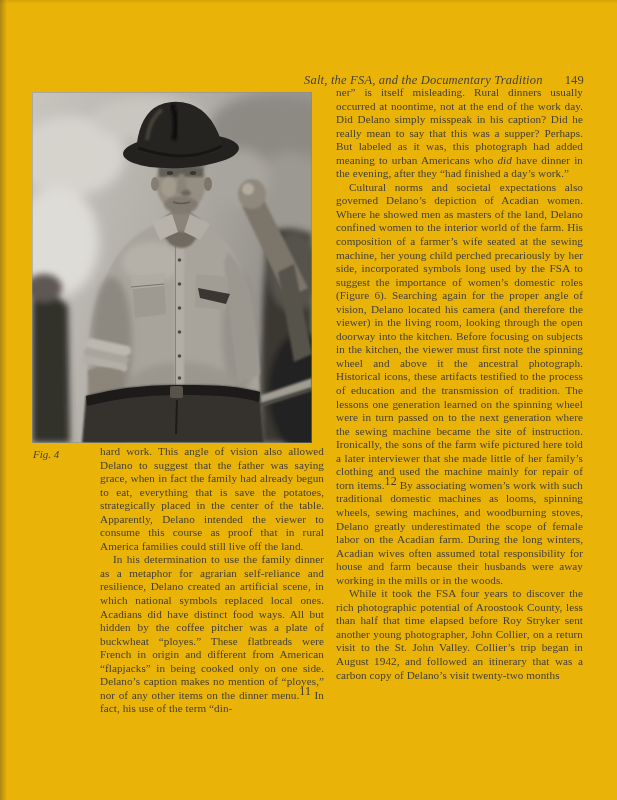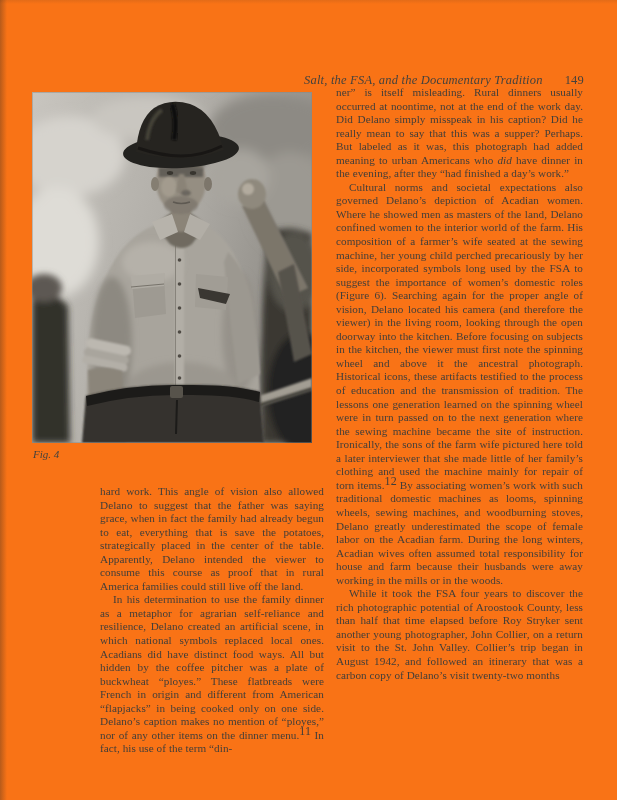--- a/index.html
+++ b/index.html
@@ -5,21 +5,21 @@
   html, body { margin: 0; padding: 0; }
   body {
     width: 617px; height: 800px;
     background: #b0aeaa;
     font-family: "Liberation Serif", serif;
     overflow: hidden;
   }
   .page {
     position: relative;
     width: 617px; height: 800px;
-    background: #f97316;
+    background: #eab308;
     color: #413e3a;
     overflow: hidden;
   }
   .scan-edge-left {
     position: absolute; left: 0; top: 0; width: 7px; height: 800px;
     background: linear-gradient(90deg, rgba(45,40,35,0.32), rgba(45,40,35,0.0));
     pointer-events: none;
   }
   .scan-edge-top {
     position: absolute; left: 0; top: 0; width: 617px; height: 4px;
@@ -44,21 +44,21 @@
     font-style: italic; font-size: 11px; color: #45423d;
   }
   .col {
     position: absolute;
     text-align: justify;
     font-size: 11.2px;
     line-height: 13.55px;
     color: #413e3a;
     letter-spacing: 0.05px;
   }
-  #left-col  { left: 100px; top: 485px; width: 224px; }
+  #left-col  { left: 100px; top: 445px; width: 224px; }
   #right-col { left: 336px; top: 86px;  width: 247px; }
   .col p { margin: 0; padding: 0; }
   .col p.indent { text-indent: 13px; }
   .col i { font-style: italic; }
   .col sup {
     font-size: 12px; line-height: 0;
     vertical-align: baseline; position: relative; top: -4px;
   }
 </style>
 </head>

